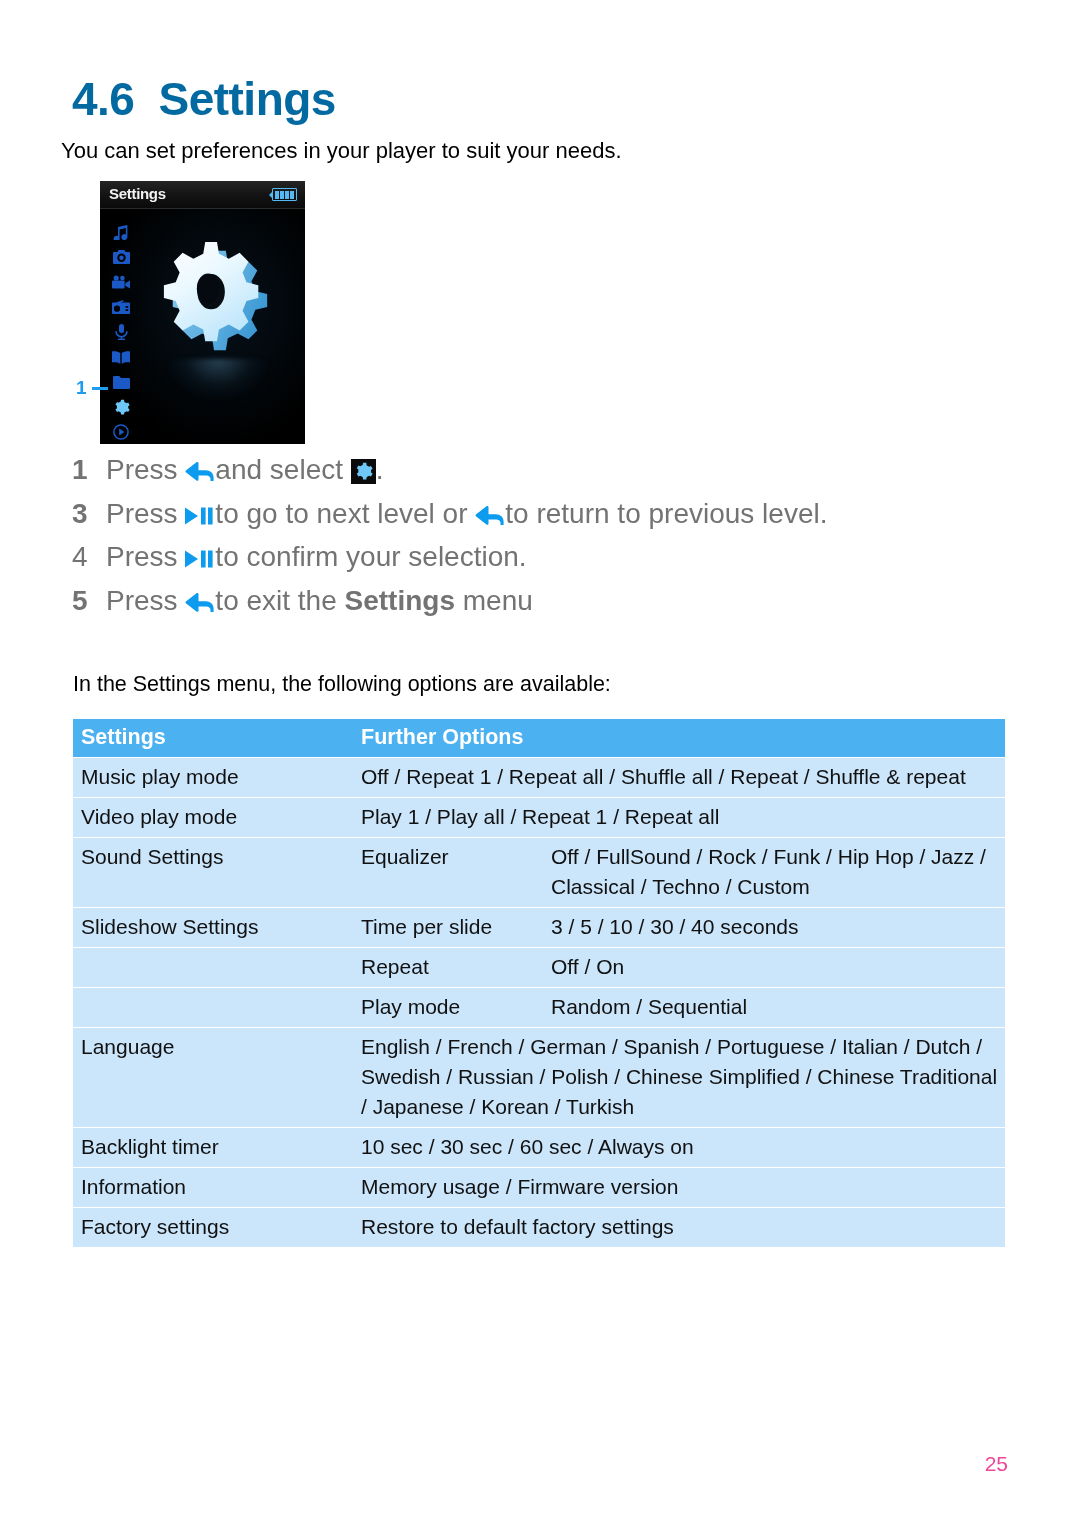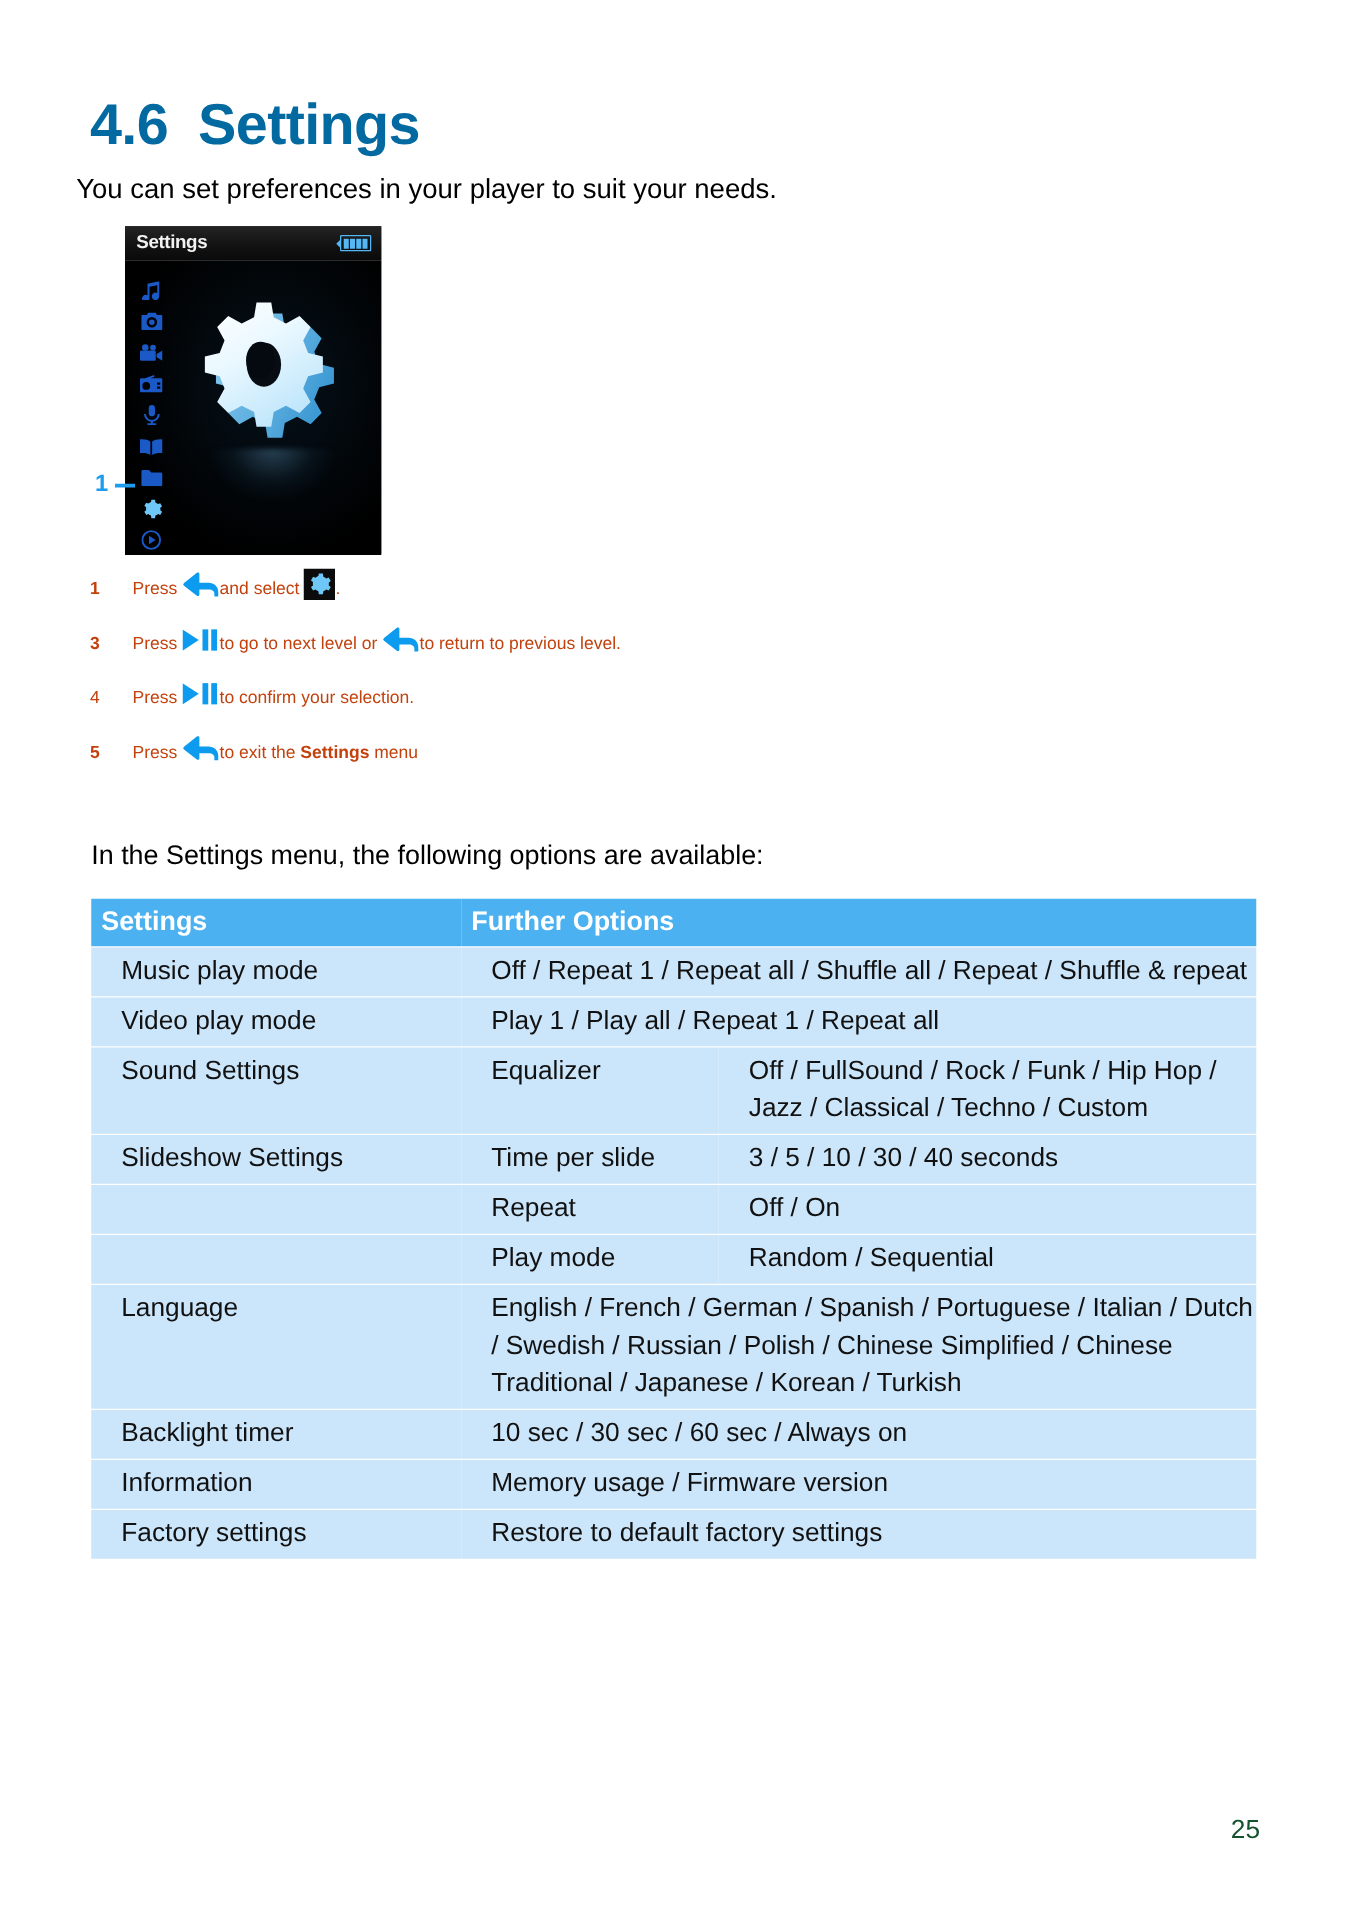--- a/index.html
+++ b/index.html
@@ -169,22 +169,22 @@
   .steps {
     position: absolute;
     left: 72px;
     top: 455px;
     width: 940px;
   }
   .step {
     position: relative;
     min-height: 32px;
     margin-bottom: 11.5px;
-    font-size: 14px;
-    color: #c2410c;
+    font-size: 28px;
+    color: #737373;
     line-height: 30px;
     white-space: nowrap;
   }
   .step .sn {
     display: inline-block;
     width: 34px;
     font-weight: bold;
   }
   .step .sn.light { font-weight: normal; }
   .step b { font-weight: bold; }
@@ -240,21 +240,21 @@
     color: #ffffff;
     font-weight: bold;
     text-align: left;
     padding: 6px 0 7px 8px;
     font-size: 21.5px;
     height: 24px;
   }
   .opt-table tbody td {
     background: #cbe5fa;
     color: #111;
-    padding: 4px 0 5px 24px;
+    padding: 4px 0 5px 8px;
     vertical-align: top;
     line-height: 30px;
   }
   .c1 { width: 272px; }
   .c2 { width: 182px; }
   .c3 { width: auto; }
 </style>
 </head>
 <body>
 
@@ -469,13 +469,13 @@
       <td class="c1">Information</td>
       <td class="c3" colspan="2">Memory usage / Firmware version</td>
     </tr>
     <tr>
       <td class="c1">Factory settings</td>
       <td class="c3" colspan="2">Restore to default factory settings</td>
     </tr>
   </tbody>
 </table>
 
-<div style="position:absolute; right:72px; top:1452px; font-size:21px; color:#14532d;">25</div>
+<div style="position:absolute; right:72px; top:1452px; font-size:21px; color:#ec4899;">25</div>
 
 </body></html>

